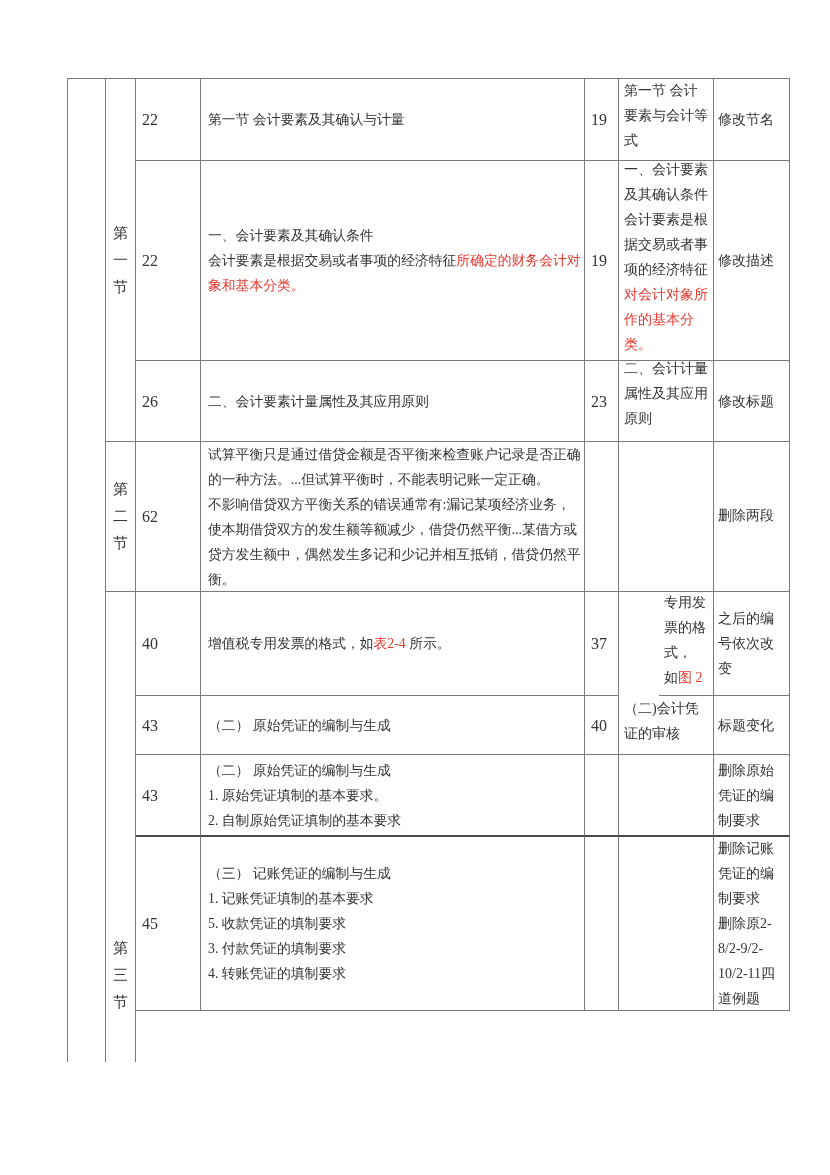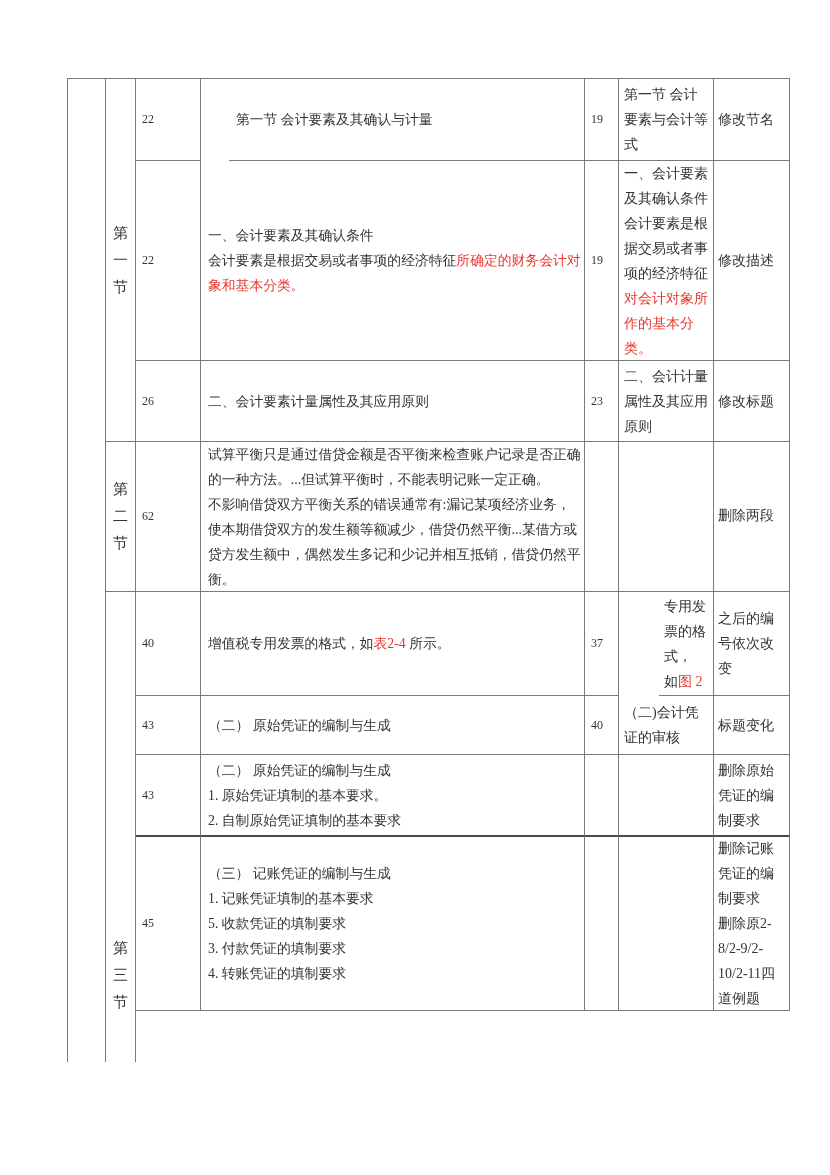--- a/index.html
+++ b/index.html
@@ -22,23 +22,23 @@
     border-right:1px solid var(--border,#7a7a7a);
     border-bottom:1px solid var(--border,#7a7a7a);
     display:flex; flex-direction:column; justify-content:center;
     overflow:hidden;
   }
   .nbb { border-bottom:none; }
   .nbr { border-right:none; }
   .thickb { border-bottom:2px solid var(--thick,#4a4a4a); }
   .para { margin:0; line-height:25px; }
   .red { color:var(--red,#e8362d); }
-  .pagenum { padding-left:6px; font-size:12px; }
+  .pagenum { padding-left:6px; font-size:16px; }
   .oldc { padding:2px 0 2px 7px; font-size:13.8px; }
-  .newc { padding:2px 2px 2px 5px; font-size:14px; }
+  .newc { padding:2px 2px 10px 5px; font-size:14px; }
   .note { padding:2px 2px 2px 4px; font-size:14px; }
   .section { align-items:center; font-size:15px; }
   .section .schar { line-height:27px; text-align:center; }
   .sec-end { justify-content:flex-end; padding-bottom:46px; }
 </style>
 </head>
 <body>
 
 <div id="grid">
     <div class="cell nbb" style="grid-area: 1 / 1 / span 9;"></div>
@@ -53,21 +53,21 @@
       <div class="schar">节</div>
     </div>
     <div class="cell section sec-end nbb" style="grid-area: 5 / 2 / span 5;">
       <div class="schar">第</div>
       <div class="schar">三</div>
       <div class="schar">节</div>
     </div>
     <div class="cell pagenum" style="grid-area: 1 / 3;">
       <p class="para"><span>22</span></p>
     </div>
-    <div class="cell oldc" style="grid-area: 1 / 4; margin-left: 28px;">
+    <div class="cell oldc" style="grid-area: 1 / 4;">
       <p class="para"><span>第一节 会计要素及其确认与计量</span></p>
     </div>
     <div class="cell pagenum" style="grid-area: 1 / 5;">
       <p class="para"><span>19</span></p>
     </div>
     <div class="cell newc" style="grid-area: 1 / 6;">
       <p class="para"><span>第一节 会计要素与会计等式</span></p>
     </div>
     <div class="cell note" style="grid-area: 1 / 7;">
       <p class="para"><span>修改节名</span></p>

